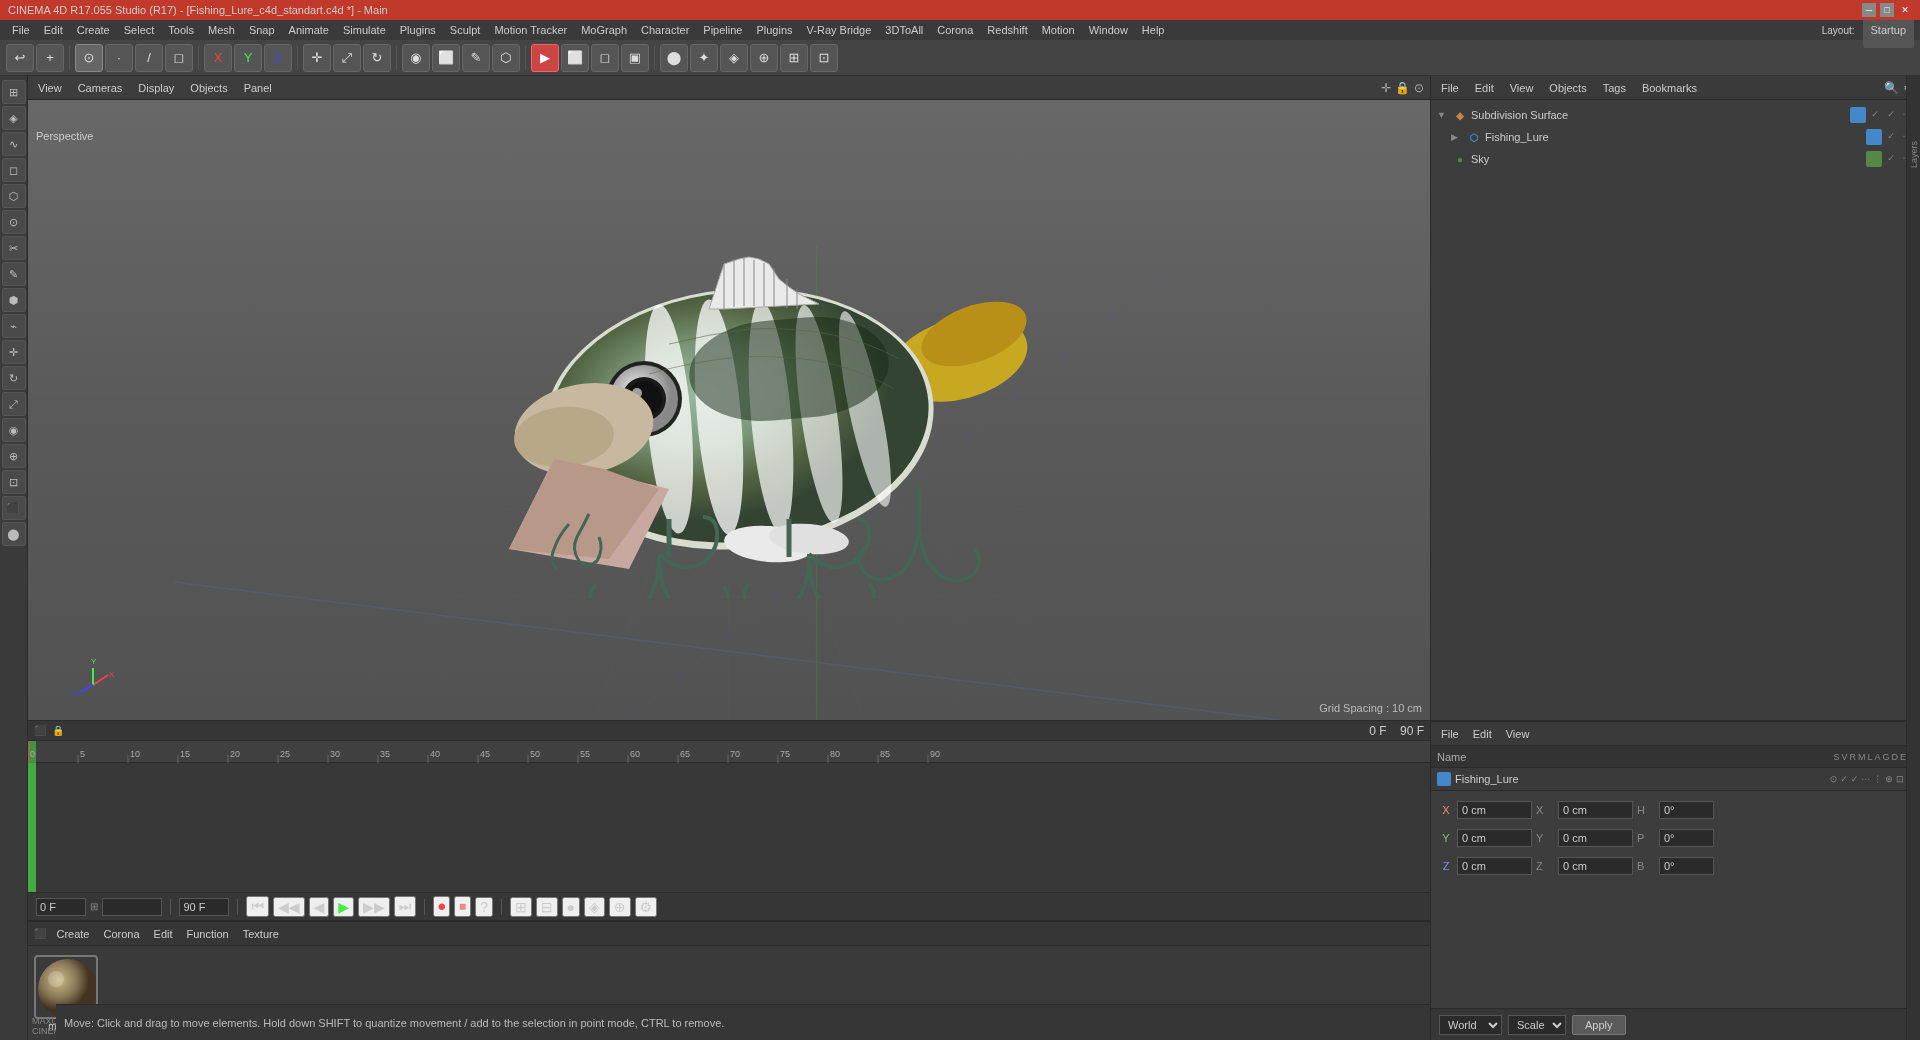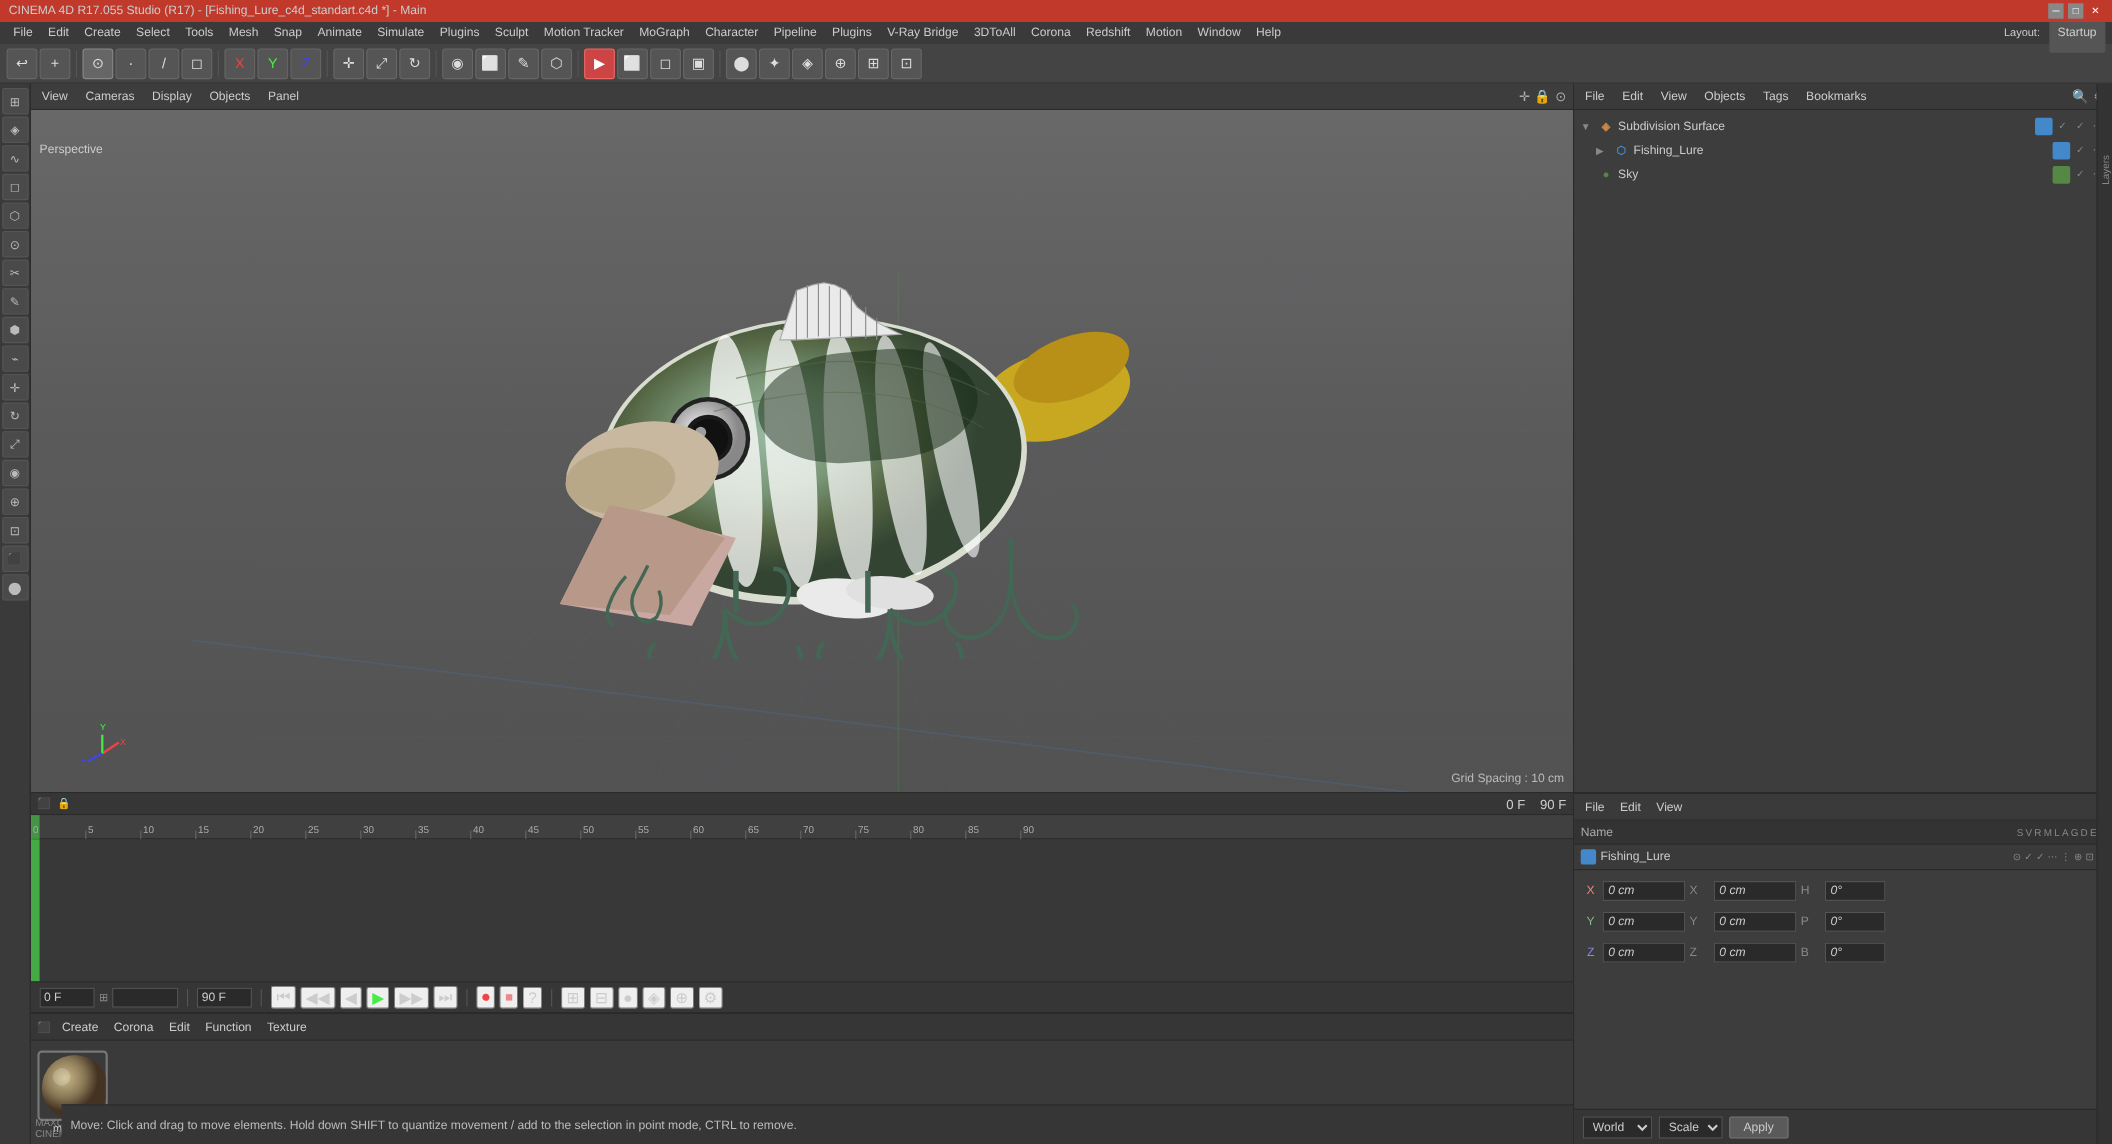--- a/index.html
+++ b/index.html
@@ -454,21 +454,20 @@
       margin-bottom: 2px;
     }
     .prop-field {
       background: #2a2a2a;
       border: 1px solid #555;
       color: #ccc;
       width: 80px;
       height: 18px;
       font-size: 11px;
       padding: 0 4px;
-      font-style: italic;
     }
     .coord-label { color: #e87; font-size: 11px; width: 14px; text-align: center; }
     .coord-y { color: #8b8; }
     .coord-z { color: #88e; }
 
     #prop-bottom-row {
       height: 32px;
       background: #363636;
       display: flex;
       align-items: center;

